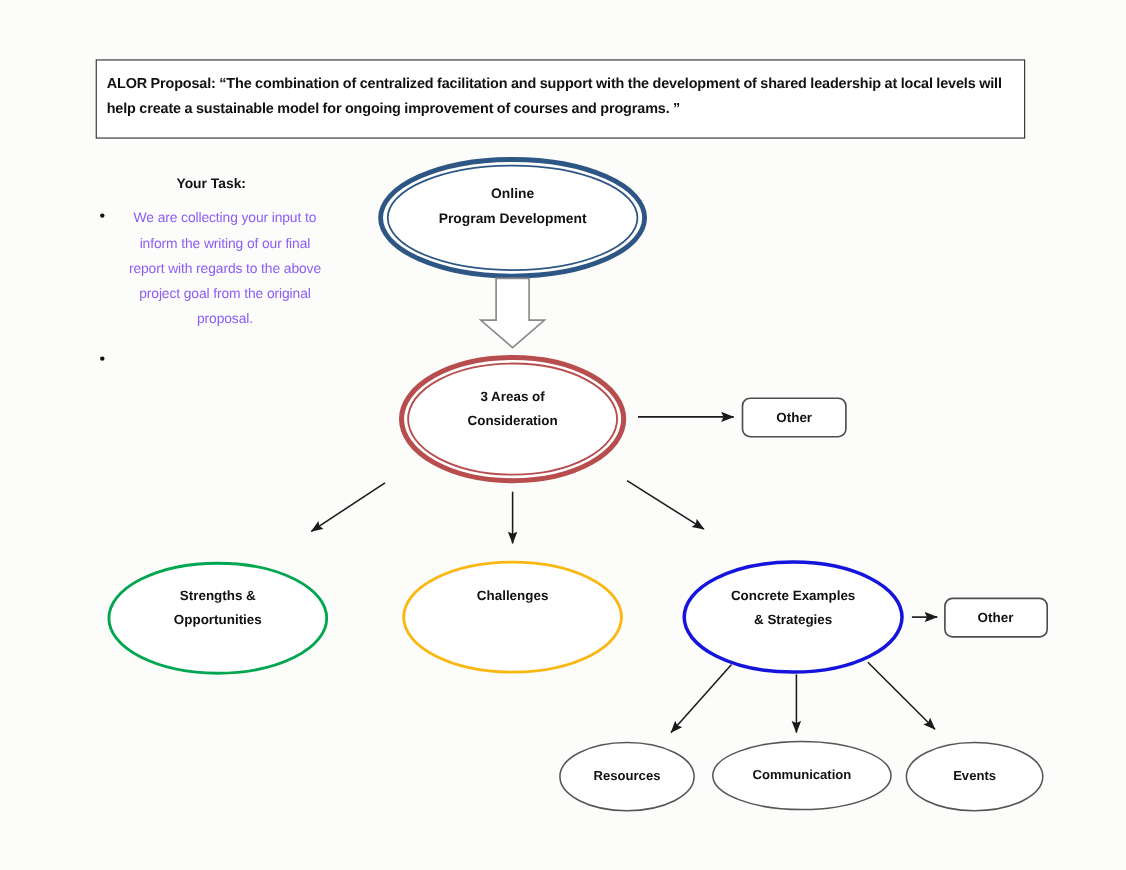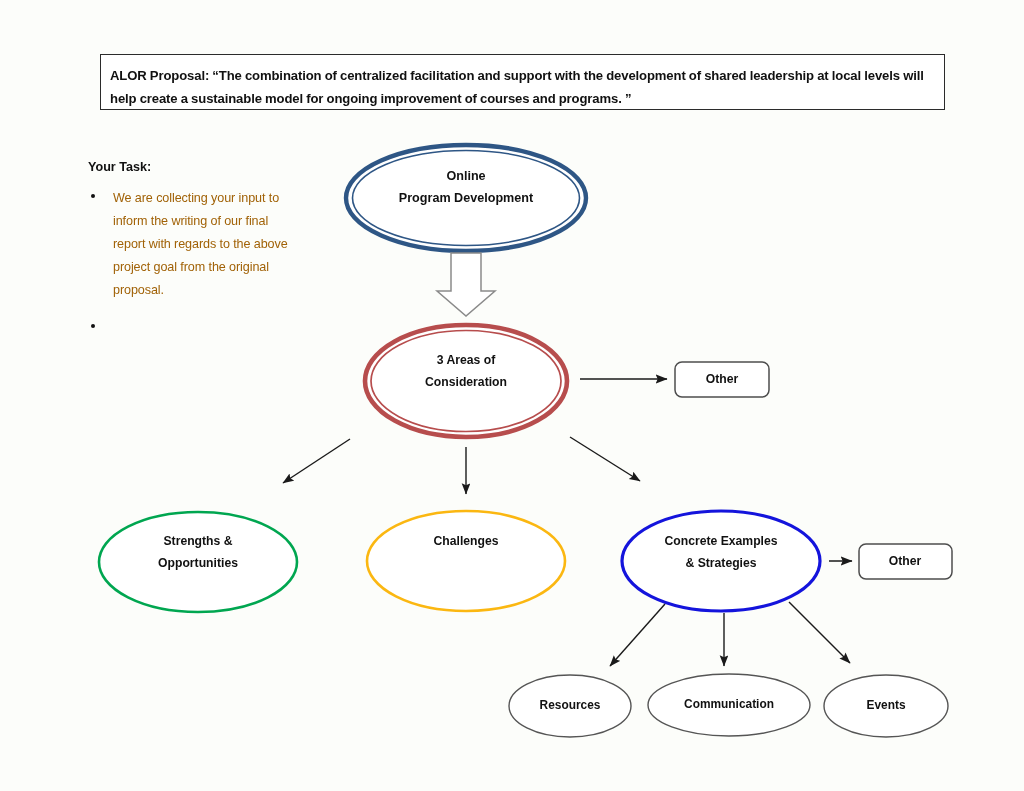--- a/index.html
+++ b/index.html
@@ -12,58 +12,59 @@
     width: 1024px;
     height: 791px;
     background: #fcfdfa;
     font-family: "Liberation Sans", sans-serif;
     overflow: hidden;
   }
 
   
   #quote-box {
     position: absolute;
-    left: 100px;
+    left: 87px;
     top: 54px;
     width: 845px;
-    height: 56px;
+    height: 72px;
     border: 1.5px solid #2b2b2b;
     background: #ffffff;
     box-sizing: border-box;
     padding: 10px 9px 6px 9px;
   }
   #quote-text {
     font-size: 13.1px;
     font-weight: bold;
     line-height: 1.72;
     color: #111111;
     letter-spacing: -0.12px;
     word-spacing: -0.3px;
   }
 
   
   #task-panel {
     position: absolute;
     left: 88px;
     top: 160px;
     width: 208px;
+    text-align: center;
   }
   #task-heading {
     font-size: 12.6px;
     font-weight: bold;
     color: #111111;
     margin-bottom: 13px;
   }
   .task-item {
     position: relative;
     padding-left: 25px;
     margin-bottom: 15px;
     font-size: 12.6px;
     line-height: 1.82;
-    color: #a16207;
+    color: #8b5cf6;
     letter-spacing: -0.1px;
   }
   .task-bullet {
     position: absolute;
     left: 3px;
     top: 7px;
     width: 4px;
     height: 4px;
     background: #111111;
     border-radius: 50%;

